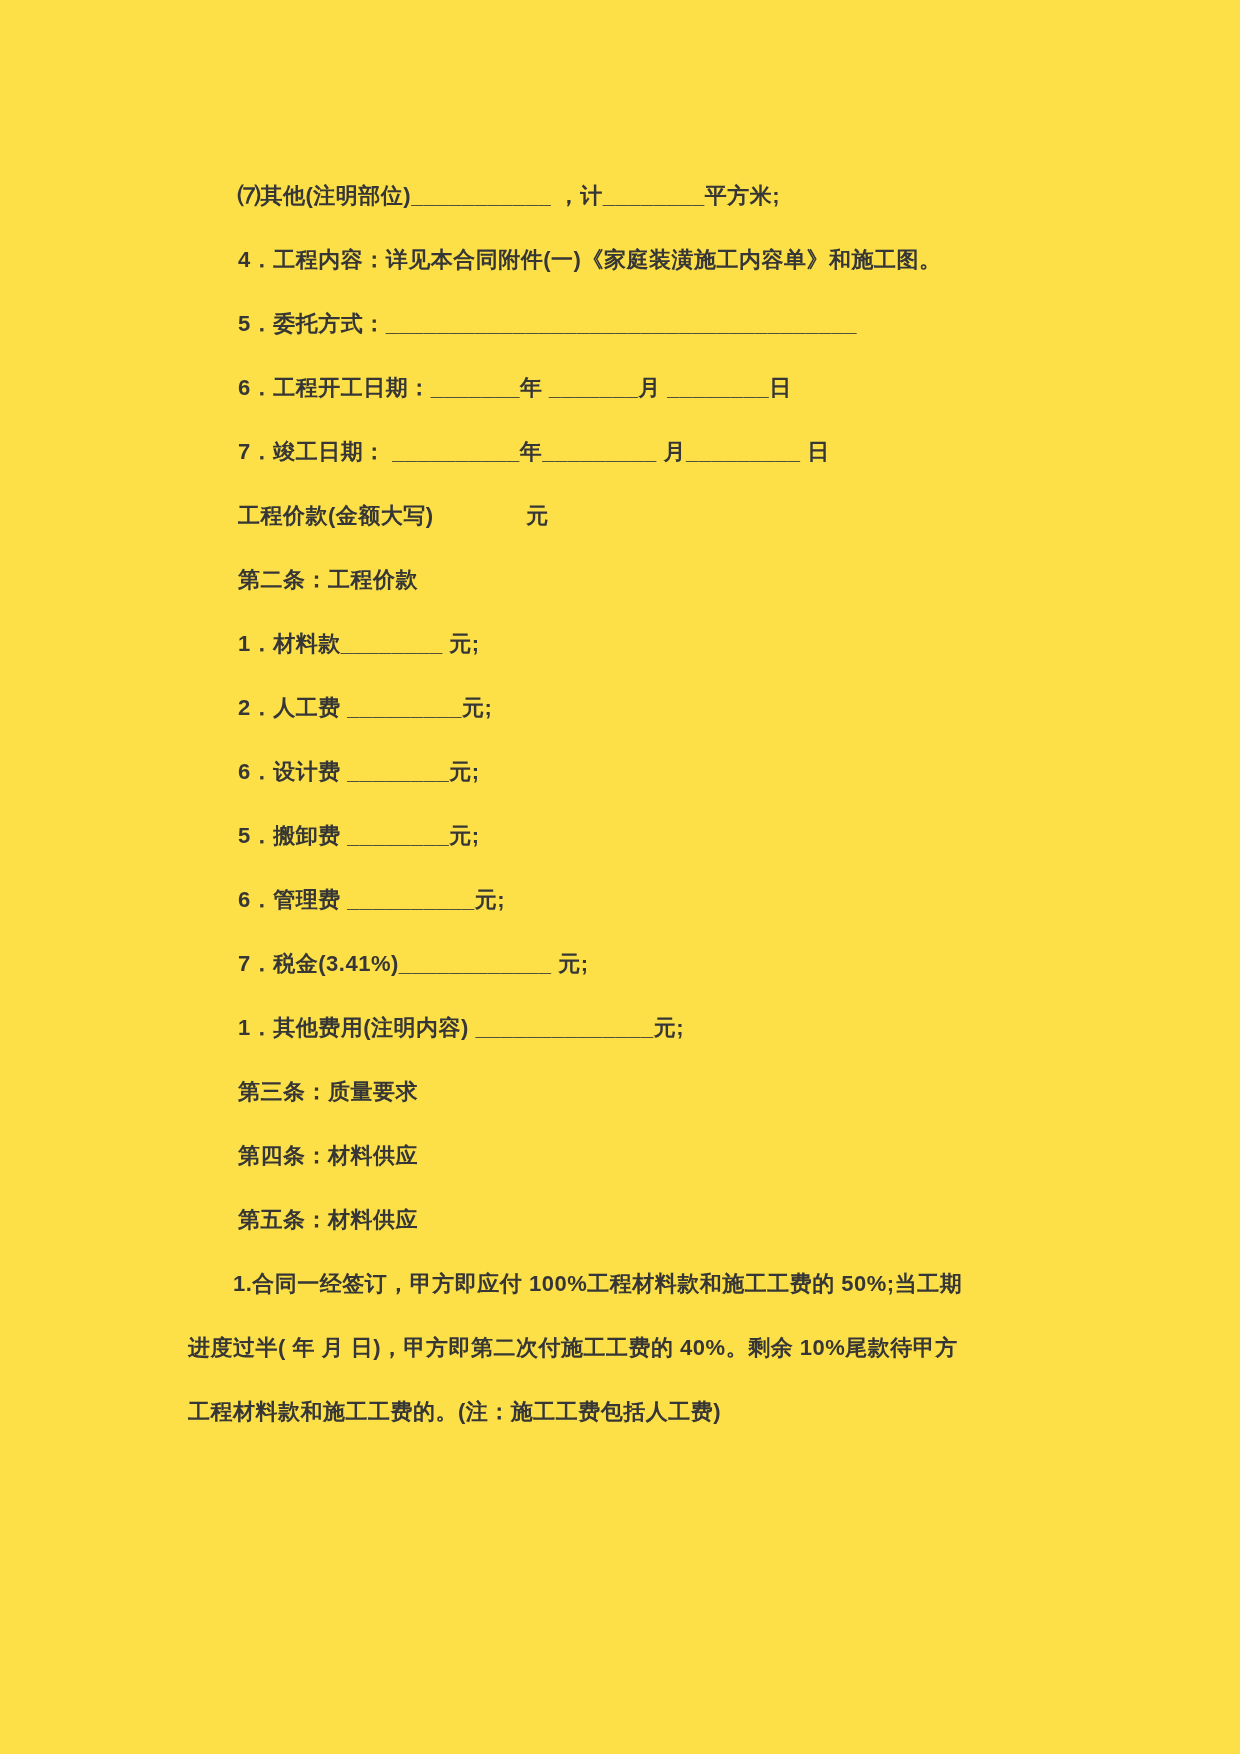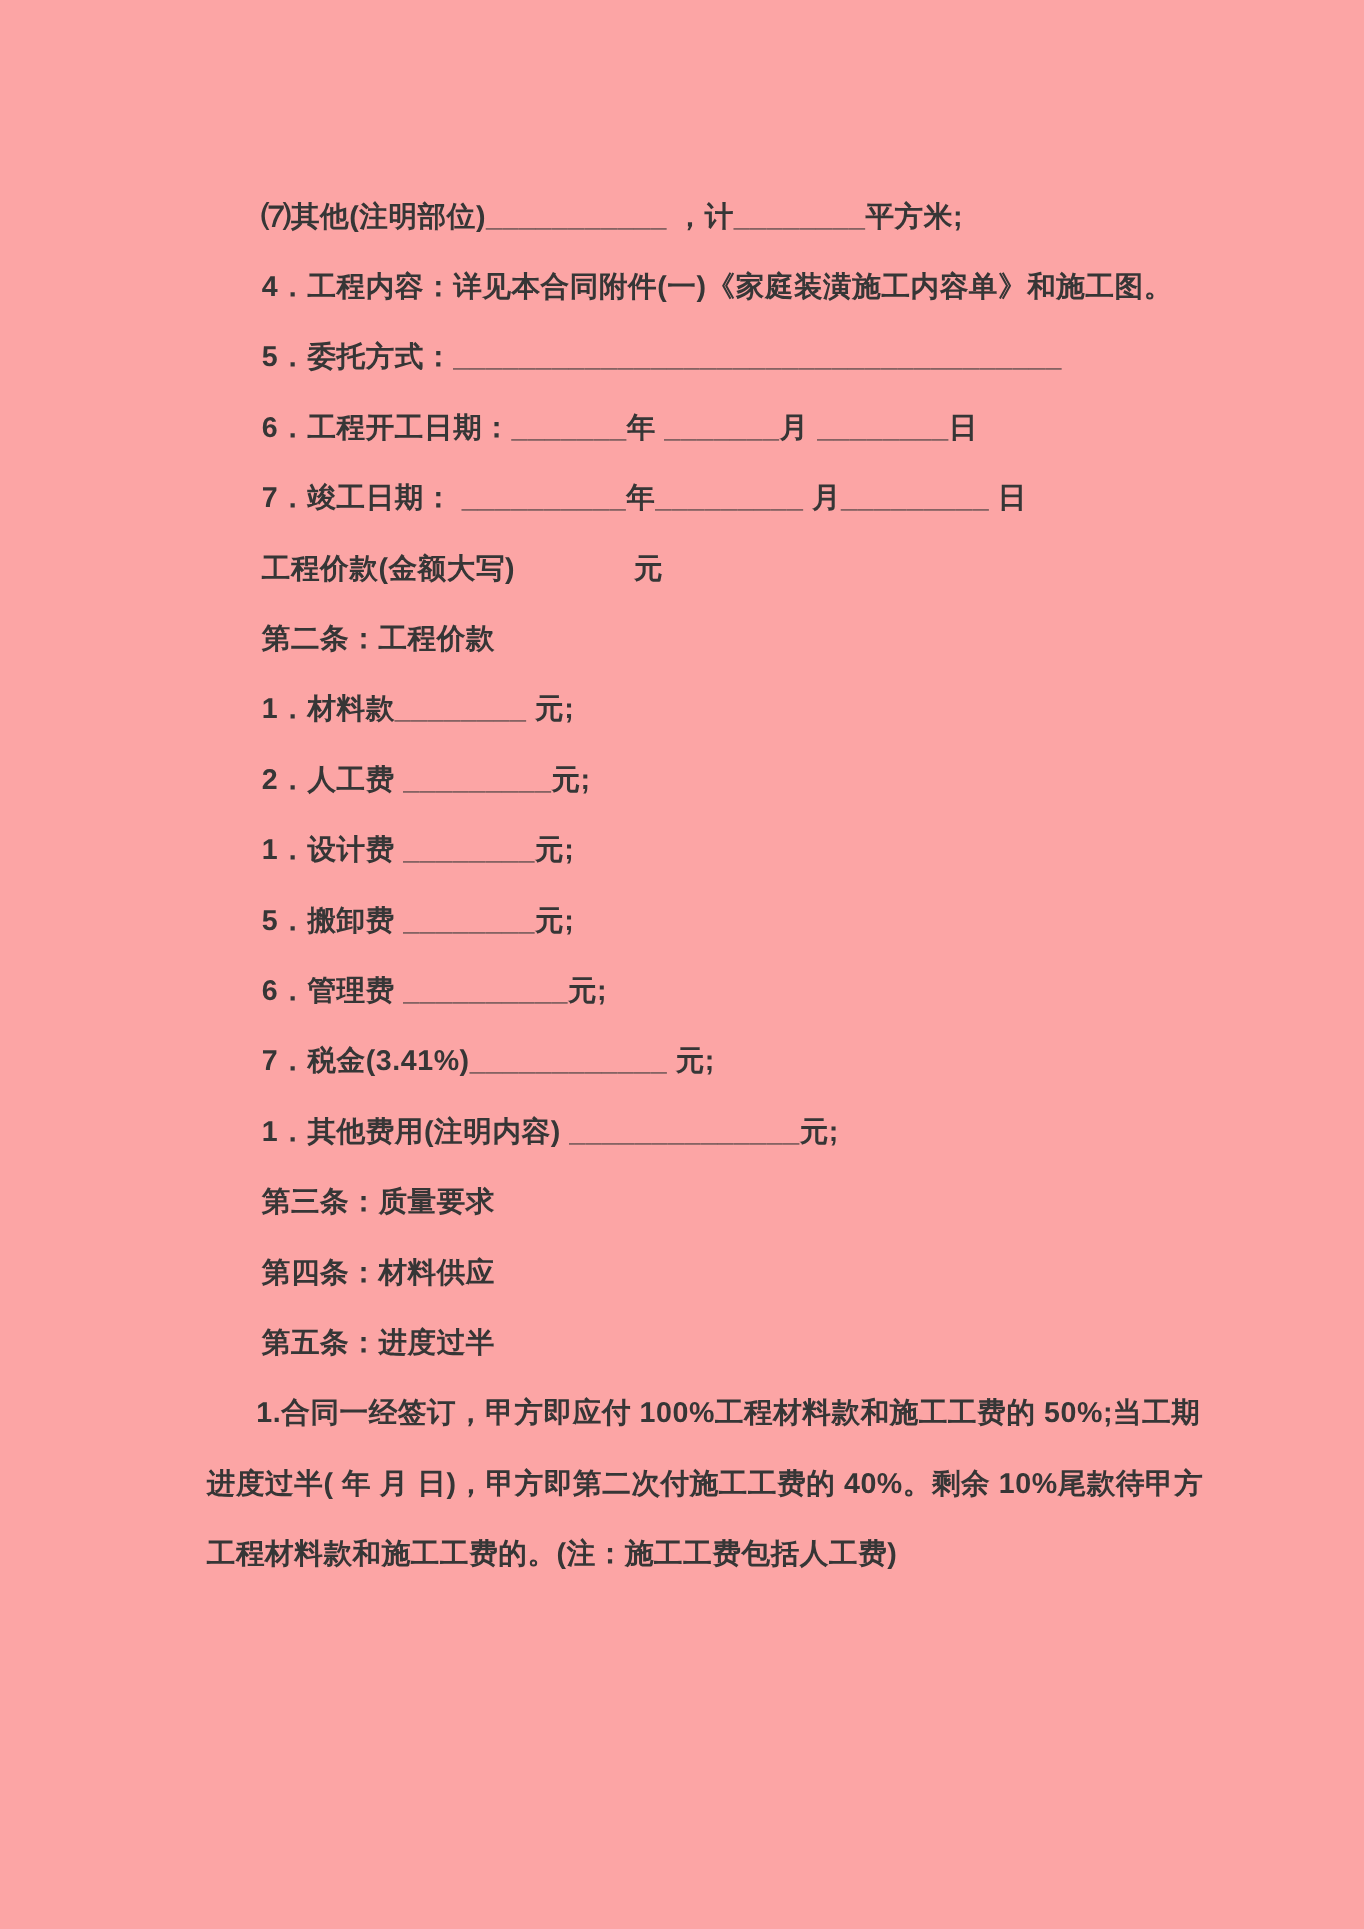--- a/index.html
+++ b/index.html
@@ -5,25 +5,25 @@
   html, body {
     margin: 0;
     padding: 0;
     background: #ffffff;
   }
   .page {
     position: relative;
     width: 1240px;
     height: 1754px;
     margin: 0 auto;
-    background: #fca5a5;
+    background: #fde047;
     box-sizing: border-box;
     padding: 164px 150px 0 188px;
     font-family: "Liberation Sans", "DejaVu Sans", sans-serif;
-    font-size: 26px;
+    font-size: 22px;
     font-weight: 700;
     color: #363636;
     overflow: hidden;
   }
   .line {
     margin: 0;
     line-height: 64px;
     white-space: pre;
     letter-spacing: 0.5px;
   }
@@ -43,24 +43,24 @@
 <main class="page">
   <p class="line indent">⑺其他(注明部位)___________ ，计________平方米;</p>
   <p class="line indent">4．工程内容：详见本合同附件(一)《家庭装潢施工内容单》和施工图。</p>
   <p class="line indent">5．委托方式：_____________________________________</p>
   <p class="line indent">6．工程开工日期：_______年 _______月 ________日</p>
   <p class="line indent">7．竣工日期： __________年_________ 月_________ 日</p>
   <p class="line indent">工程价款(金额大写)              元</p>
   <p class="line indent heading">第二条：工程价款</p>
   <p class="line indent">1．材料款________ 元;</p>
   <p class="line indent">2．人工费 _________元;</p>
-  <p class="line indent">1．设计费 ________元;</p>
+  <p class="line indent">6．设计费 ________元;</p>
   <p class="line indent">5．搬卸费 ________元;</p>
   <p class="line indent">6．管理费 __________元;</p>
   <p class="line indent">7．税金(3.41%)____________ 元;</p>
   <p class="line indent">1．其他费用(注明内容) ______________元;</p>
   <p class="line indent heading">第三条：质量要求</p>
   <p class="line indent heading">第四条：材料供应</p>
-  <p class="line indent heading">第五条：进度过半</p>
+  <p class="line indent heading">第五条：材料供应</p>
   <p class="line para-first">1.合同一经签订，甲方即应付 100%工程材料款和施工工费的 50%;当工期</p>
   <p class="line">进度过半( 年 月 日)，甲方即第二次付施工工费的 40%。剩余 10%尾款待甲方</p>
   <p class="line">工程材料款和施工工费的。(注：施工工费包括人工费)</p>
 </main>
 
 </body></html>

